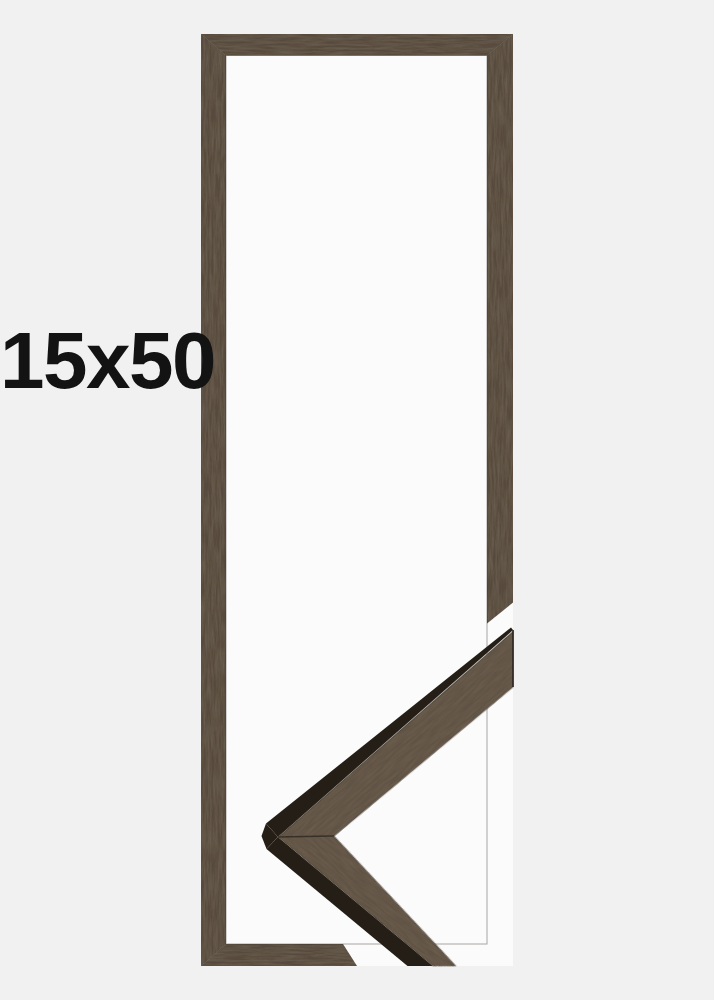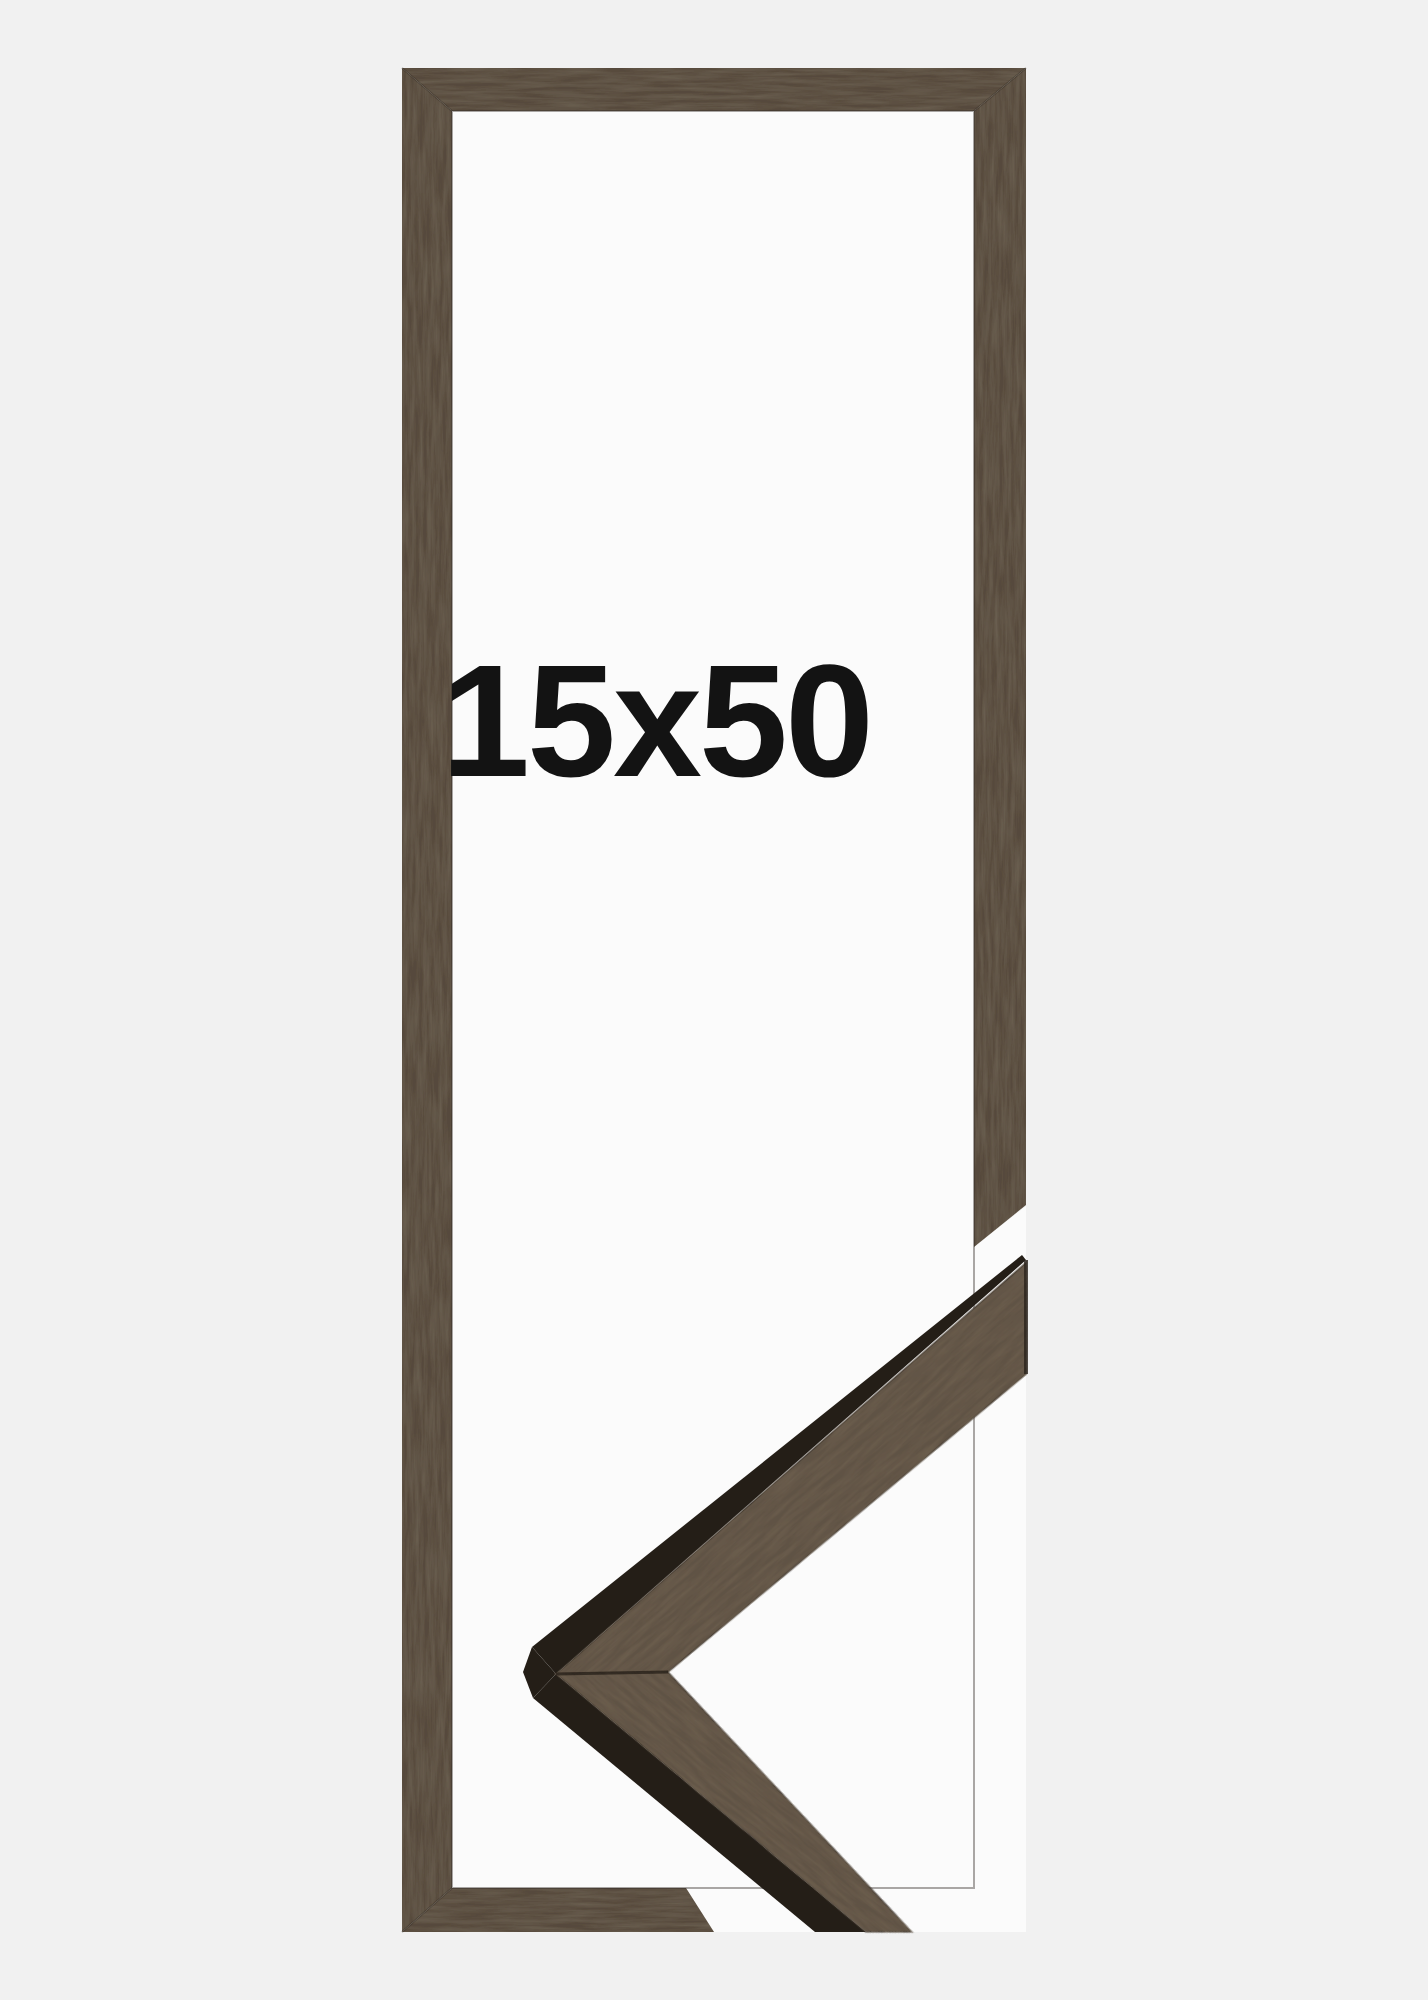--- a/index.html
+++ b/index.html
@@ -15,21 +15,21 @@
   .bgRect{fill:var(--background,#f1f1f1);}
   .innerA{fill:var(--inner-area,#fbfbfb);}
   .woodBar{fill:var(--frame-wood,#574a3c);}
   .woodDetail{fill:var(--detail-wood,#5f5244);}
   .sideFace{fill:var(--wood-side,#241e17);}
   .cornerSeam{stroke:#2c251d;stroke-width:1;opacity:.35;}
   .lipLine{fill:none;stroke:#2f2822;stroke-width:1;opacity:.4;}
   .faceEdge{stroke:#2f2820;stroke-width:.9;stroke-opacity:.55;}
   .size-label{
     position:absolute;left:0;top:321px;width:656px;
-    text-align:center;
+    text-align:left;
     font-weight:bold;font-size:80px;line-height:1;
     letter-spacing:-1.5px;
     color:var(--label-text,#131313);
     user-select:none;
   }
 </style>
 </head>
 <body>
 
 <div class="stage">

